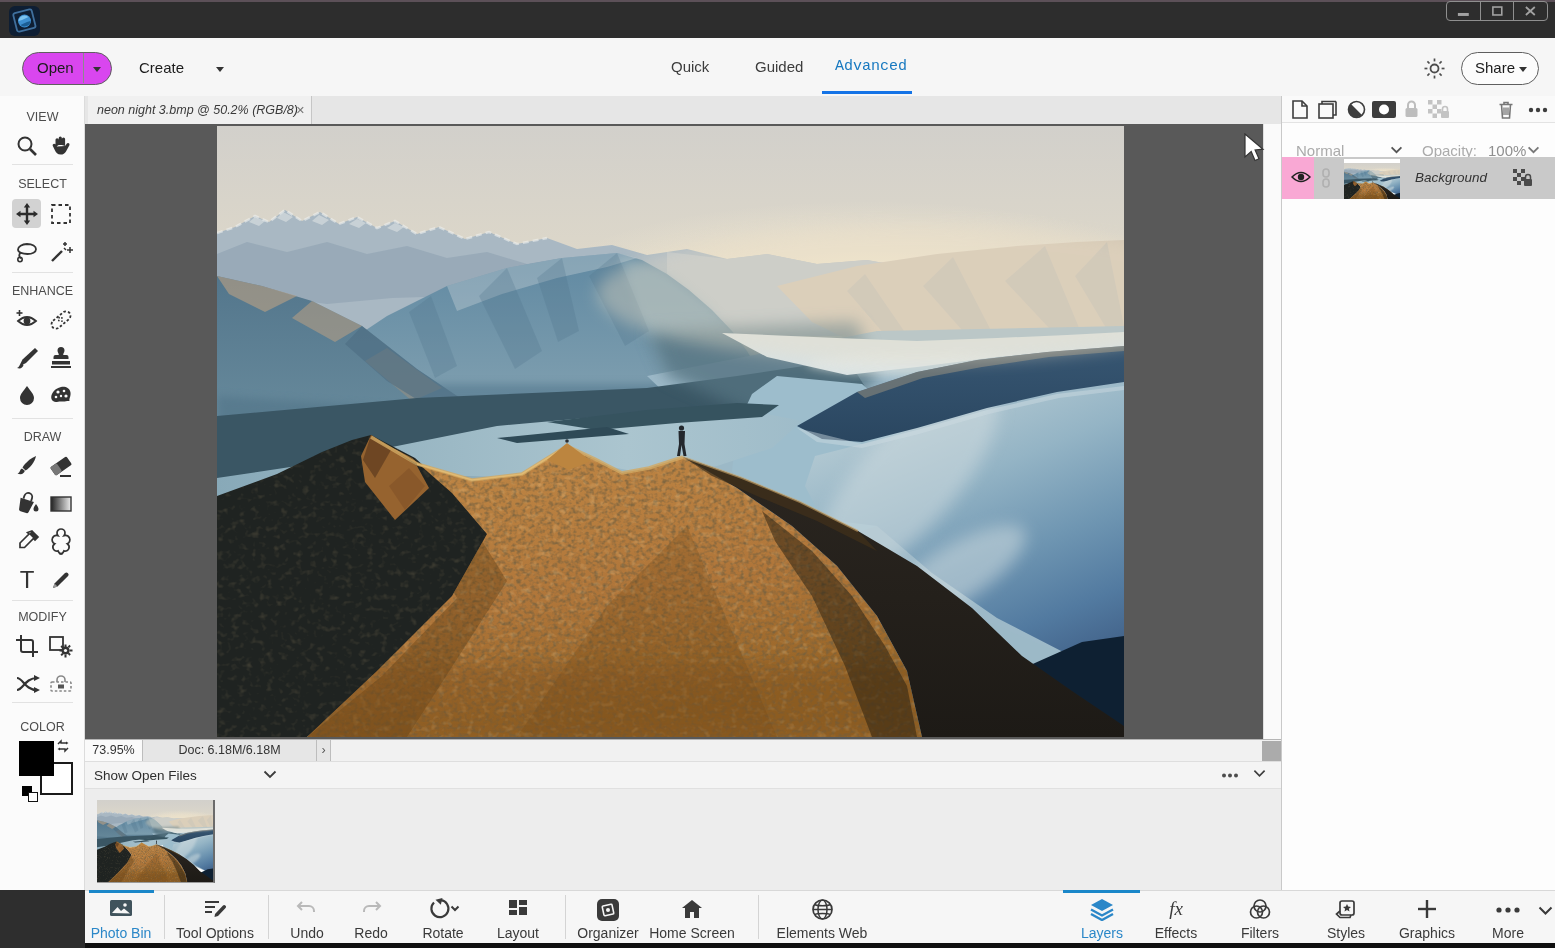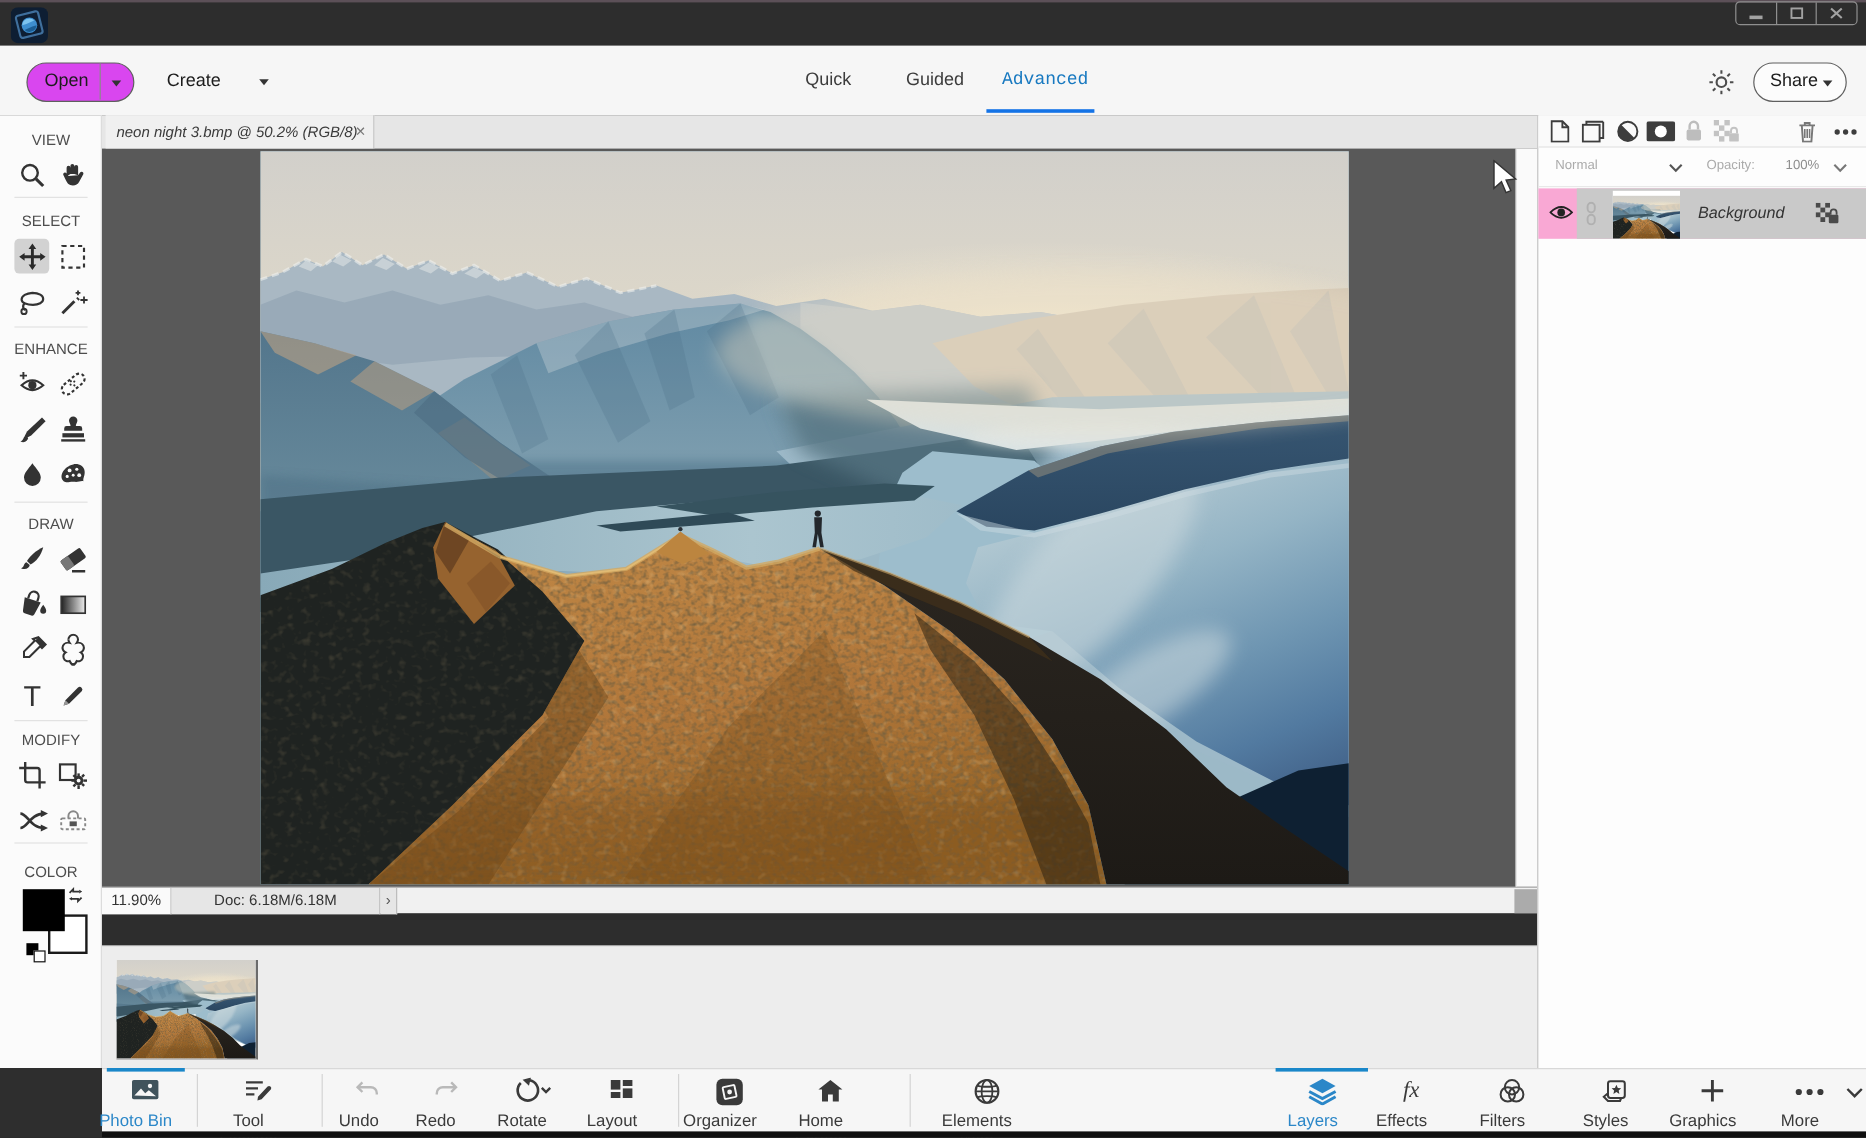--- a/index.html
+++ b/index.html
@@ -63,42 +63,42 @@
 #showopen { left:85px; top:761px; width:1196px; height:27px; background:#f4f4f4; border-top:1px solid #dedede;
   font-size:13.5px; color:#2e2e2e; }
 #showopen .t { position:absolute; left:9px; top:6px; }
 #binarea { left:85px; top:788px; width:1196px; height:102px; background:#ededed; border-top:1px solid #e0e0e0; }
 #binthumb { position:absolute; left:12px; top:11px; width:118px; height:83px; background:#fff;
   border-right:2px solid #6b6b6b; border-bottom:1px solid #9a9a9a; }
 
 
 #rpanel { left:1281px; top:96px; width:274px; height:794px; background:#fdfdfd; border-left:1px solid #c9c9c9; }
 #rp-icons { position:absolute; left:0; top:0; width:274px; height:27px; background:#fafafa; border-bottom:1px solid #e3e3e3; }
-#rp-blend { position:absolute; left:0; top:27px; width:274px; height:33px; border-bottom:1px solid #e8e8e8;
-  font-size:11px; color:#ababab; }
+#rp-blend { position:absolute; left:0; top:37px; width:274px; height:33px; border-bottom:1px solid #e8e8e8;
+  font-size:15px; color:#ababab; }
 #rp-blend .n { position:absolute; left:14px; top:9px; }
 #rp-blend .op { position:absolute; left:140px; top:9px; }
 #rp-blend .pc { position:absolute; left:206px; top:9px; color:#8f8f8f; }
 #layerrow { position:absolute; left:0px; top:61px; width:274px; height:42px; background:#f9a8d4; }
 #layerrow .hl { position:absolute; left:32px; top:0; width:242px; height:42px; background:#c9c9c9; }
 #lthumb { position:absolute; left:62px; top:2px; width:56px; height:40px; background:#fff; }
 #lname { position:absolute; left:133px; top:13px; font-style:italic; font-size:13.5px; color:#333; }
 
 
 #lpanel { left:0; top:96px; width:85px; height:794px; background:#fbfbfb; border-right:1px solid #dcdcdc; }
 .sechead { position:absolute; width:85px; text-align:center; font-size:12.5px; color:#4d4d4d; }
 .sep { position:absolute; left:12px; width:61px; height:1px; background:#e2e2e2; }
 .ic { position:absolute; width:28px; height:28px; }
 
 
 #taskleft { left:0; top:890px; width:85px; height:58px; background:#2e2e2e; }
 #taskbar { left:85px; top:890px; width:1470px; height:53px; background:#f6f6f6; border-top:1px solid #d8d8d8; }
 #blackstrip { left:85px; top:943px; width:1470px; height:5px; background:#101010; }
 .titem { position:absolute; top:0; height:53px; text-align:center; font-size:14px; color:#3a3a3a; }
-.titem .lb { position:absolute; left:0; right:16px; top:34px; }
+.titem .lb { position:absolute; left:0; right:0; top:34px; }
 .titem .icw { position:absolute; left:0; right:0; top:7px; height:24px; }
 .titem.active { color:#2b87c8; }
 .tsep { position:absolute; top:4px; width:1px; height:44px; background:#d4d4d4; }
 .underline { position:absolute; top:-1px; left:0; right:0; height:3px; background:#1a87c9; }
 #cursor { left:1243px; top:133px; width:22px; height:32px; }
 </style>
 </head>
 <body>
 <div id="stage">
 
@@ -338,24 +338,38 @@
           <circle cx="464.5" cy="302" r="2.6"></circle>
           <path d="M461.5,305 L468,305 L467.5,318 L469.5,330 L466.5,330 L464.5,319 L463,330 L460,330 L462,318 Z"></path>
         </g>
         <circle cx="350" cy="315" r="1.8" fill="#2a2e33"></circle>
       </g>
     </svg></div>
   </div>
   <div class="abs" id="vstrip"></div>
 
   <div class="abs" id="statusrow">
-    <div class="seg" id="seg1">11.90%</div>
+    <div class="seg" id="seg1">73.95%</div>
     <div class="seg" id="seg2">Doc: 6.18M/6.18M</div>
     <div class="seg" id="seg3">›</div>
     <div id="hthumb"></div>
+  </div>
+  <div class="abs" id="showopen">
+      <span class="t">Show Open Files</span>
+    <svg style="position:absolute;left:178px;top:8px;" width="14" height="9" viewBox="0 0 14 9">
+        <path d="M1.5 1.5 L7 7 L12.5 1.5" fill="none" stroke="#3c3c3c" stroke-width="1.8"></path>
+      </svg>
+    <svg style="position:absolute;left:1136px;top:11px;" width="18" height="5" viewBox="0 0 18 5">
+        <circle cx="3" cy="2.5" r="2" fill="#4c4c4c"></circle>
+        <circle cx="9" cy="2.5" r="2" fill="#4c4c4c"></circle>
+        <circle cx="15" cy="2.5" r="2" fill="#4c4c4c"></circle>
+      </svg>
+    <svg style="position:absolute;left:1168px;top:7px;" width="13" height="9" viewBox="0 0 14 9">
+        <path d="M1.5 1.5 L7 7 L12.5 1.5" fill="none" stroke="#3c3c3c" stroke-width="1.8"></path>
+      </svg>
   </div>
   <div class="abs" id="binarea">
     <div id="binthumb"><svg width="116" height="82" viewBox="0 0 907 611" preserveAspectRatio="none">
           <use href="#photoart"></use>
         </svg></div>
   </div>
 
   <div class="abs" id="rpanel">
     <div id="rp-icons">
       <svg style="position:absolute;left:10px;top:4px;" width="16" height="19" viewBox="0 0 16 19">

